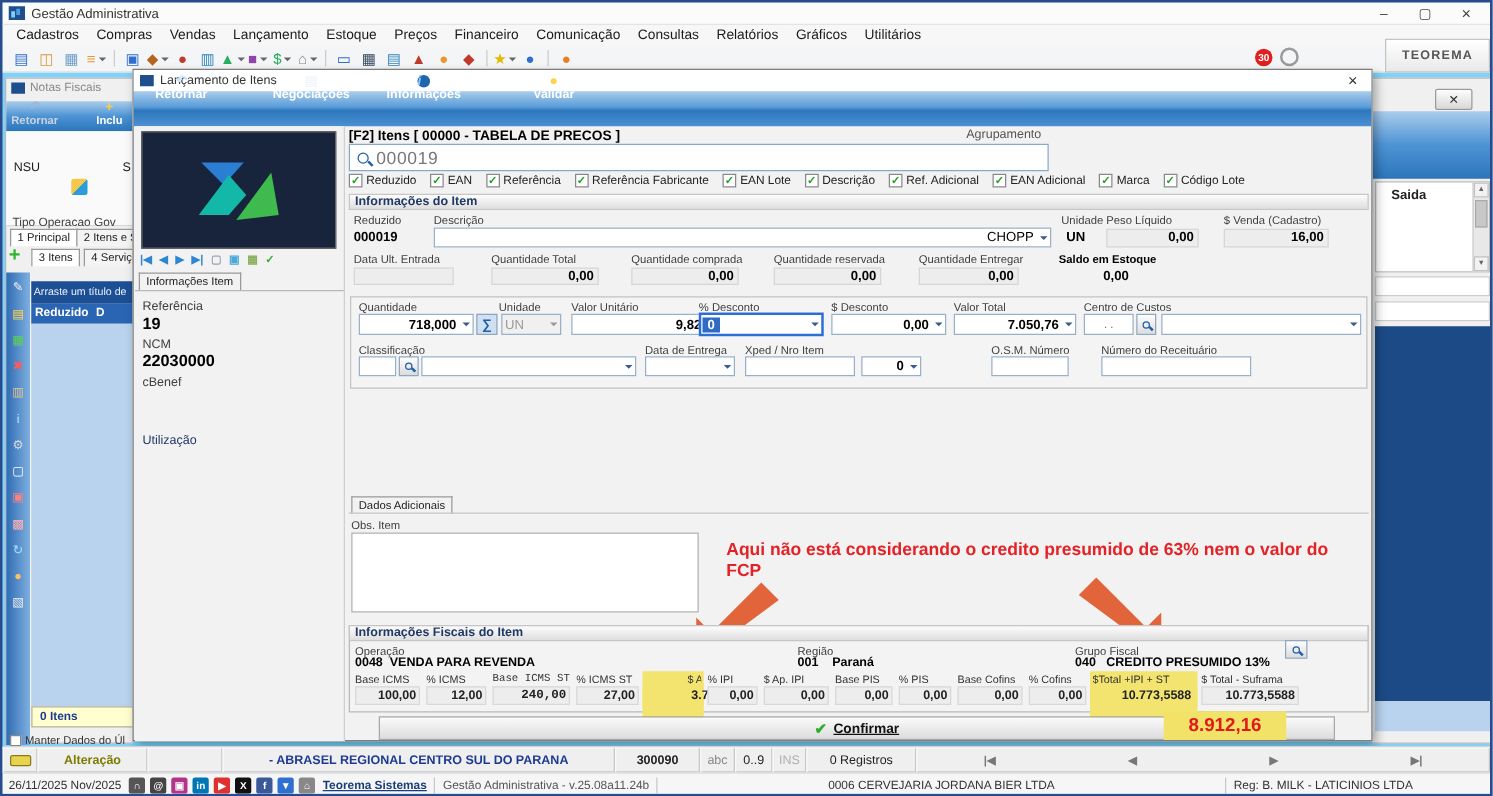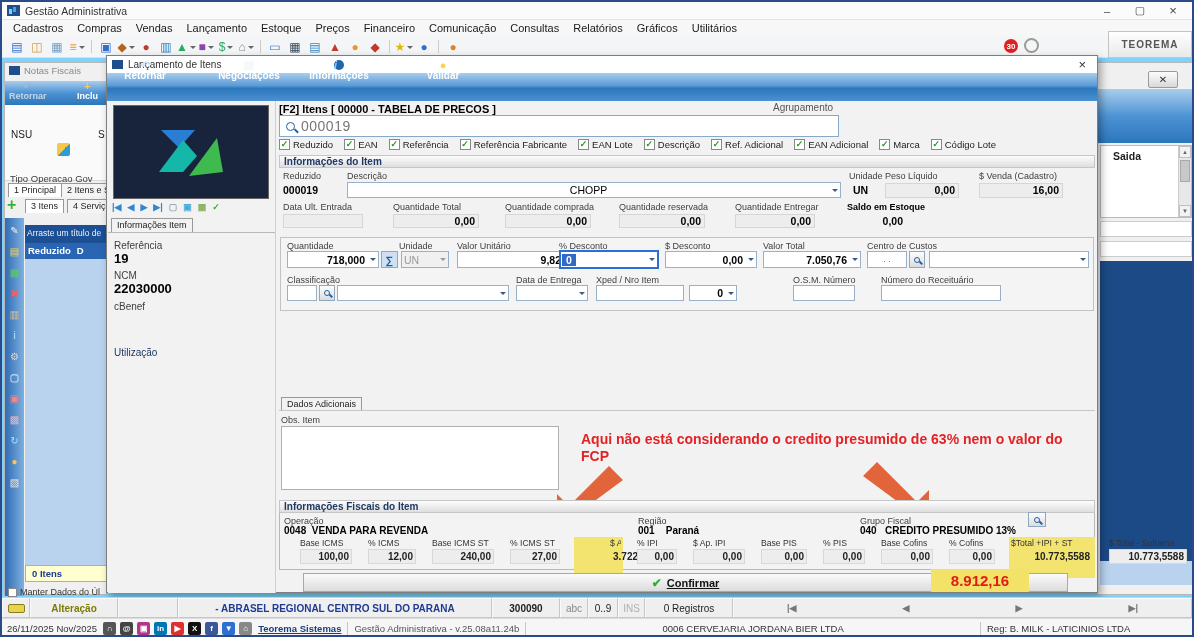--- a/index.html
+++ b/index.html
@@ -54,41 +54,41 @@
 .lnav span{font-size:9px;color:var(--c,#2e86d0);font-weight:bold}
 .lpline{position:absolute;left:0;top:131px;width:100%;border-top:1px solid #b8b8b8}
 .lbl{position:absolute;font-size:9px;color:#404040;white-space:nowrap}
 .lbl.b{font-weight:bold;color:#000}
 .val{position:absolute;font-size:10.5px;font-weight:bold;color:#000;white-space:pre}
 .val.big{font-size:13px}
 .ibox{position:absolute;background:#ededed;border:1px solid #d6d6d6;font-size:10.5px;font-weight:bold;text-align:right;padding:0 3px;line-height:13px;color:#000}
 .input{position:absolute;background:#fff;border:1px solid #98b0c8;font-size:9px;color:#666;text-align:center}
 .combo{position:absolute;background:#fff;border:1px solid #98b0c8;display:flex;align-items:center;font-size:10.5px;font-weight:bold;color:#000}
 .combo .tx{flex:1;text-align:right;padding:0 2px;white-space:nowrap;overflow:hidden}
-.combo.left .tx{text-align:center;font-weight:normal}
+.combo.left .tx{text-align:right;font-weight:normal}
 .combo .cr{width:11px;align-self:stretch;display:flex;align-items:center;justify-content:center;flex:none}
 .combo .cr::before{content:"";border:3.5px solid transparent;border-top-color:#3a5a8c;margin-top:3px}
 .combo.dis{background:#f0f0f0;color:#999}.combo.dis .cr::before{border-top-color:#999}
 .combo.focus{border:2px solid #2a6fd6}
 .sel0{background:#316ac5;color:#fff;font-weight:bold;padding:0 4px;margin-left:1px;font-size:10.5px}
 .magbtn{position:absolute;background:linear-gradient(#fefefe,#dcdcdc);border:1px solid #8fa8c0;display:flex;align-items:center;justify-content:center}
 .mag{width:6px;height:6px;border:1.5px solid #1f5fa8;border-radius:50%;position:relative;flex:none}
 .mag::after{content:"";position:absolute;width:4px;height:1.5px;background:#1f5fa8;transform:rotate(45deg);right:-3.5px;bottom:-1.5px}
 .search{position:absolute;left:172px;top:59px;width:560px;height:22px;background:#fff;border:1px solid #88a8c8;display:flex;align-items:center;padding:0 6px;gap:6px}
 .search .tx{font-size:14px;color:#777;letter-spacing:.5px}
 .mag.big{width:9px;height:9px}.mag.big::after{width:5px;right:-4.5px;bottom:-2px}
 .checks{position:absolute;left:172px;top:83px;display:flex;gap:11px;align-items:center}
 .chk{display:inline-flex;align-items:center;gap:3px;font-size:9.5px;color:#222;white-space:nowrap}
 .chk .bx{width:11px;height:11px;background:#fff;border:1px solid #888;color:#1e9e1e;font-size:9px;line-height:9px;font-weight:bold;text-align:center;flex:none}
 .gstrip{position:absolute;background:linear-gradient(#fdfdfd,#dedede);border:1px solid #c6c6c6;font-weight:bold;color:#1f3864;font-size:10px;padding:0 4px;line-height:11px}
 .panel{position:absolute;background:#f4f4f4;border:1px solid #c2c2c2}
 .ann{position:absolute;color:#e32226;font-weight:bold;font-size:14px;line-height:17px}
 .arrow{position:absolute}
 .fbox{position:absolute;left:172px;top:444px;width:816px;height:70px;background:#f3f3f3;border:1px solid #b8b8b8}
-.fcols{position:absolute;left:18px;top:36px;display:flex;gap:12px}
+.fcols{position:absolute;left:2px;top:36px;display:flex;gap:1px}
 .fcol{display:flex;flex-direction:column;gap:1px;padding:1px 2px}
 .fcol .fl{font-size:8.6px;color:#333;white-space:nowrap;overflow:hidden}
 .fcol .fv{background:#ededed;border:1px solid #d8d8d8;font-size:10px;font-weight:bold;text-align:right;padding:0 2px;line-height:13px}
 .fcol.highlight{background:#f3e470;box-shadow:0 13px 0 0 #f3e470}
 .fcol.highlight .fv{background:transparent;border-color:transparent}
 .confirm{position:absolute;left:196px;top:517px;width:765px;height:19px;background:linear-gradient(#fbfbfb,#dcdcdc);border:1px solid #a8a8a8;display:flex;align-items:center;justify-content:center;font-size:11px;font-weight:bold;gap:5px;color:#111}
 .confirm .ck{color:#2eae2e;font-size:12px}
 .total{position:absolute;left:824px;top:513px;width:98px;height:23px;background:#f2e267;color:#e01b1b;font-weight:bold;font-size:15px;display:flex;align-items:center;justify-content:center;z-index:3}
 .obs{position:absolute;left:174px;top:370px;width:278px;height:64px;background:#fff;border:1px solid #b0b0b0}
 
@@ -457,21 +457,21 @@
         </div>
       <div class="fcols">
           <div class="fcol" style="width: 56px;">
           <div class="fl">Base ICMS</div>
           <div class="fv">100,00</div>
         </div>
           <div class="fcol" style="width: 52px;">
           <div class="fl">% ICMS</div>
           <div class="fv">12,00</div>
         </div>
-          <div class="fcol" style="width: 66px;">
+          <div class="fcol" style="width: 66px; font-family: Liberation Mono, monospace;">
           <div class="fl">Base ICMS ST</div>
           <div class="fv">240,00</div>
         </div>
           <div class="fcol" style="width: 54px;">
           <div class="fl">% ICMS ST</div>
           <div class="fv">27,00</div>
         </div>
           <div class="fcol highlight" style="width: 49px; padding-left: 36px;">
           <div class="fl">$ Ap.ICMS ST</div>
           <div class="fv">3.722,7988</div>

